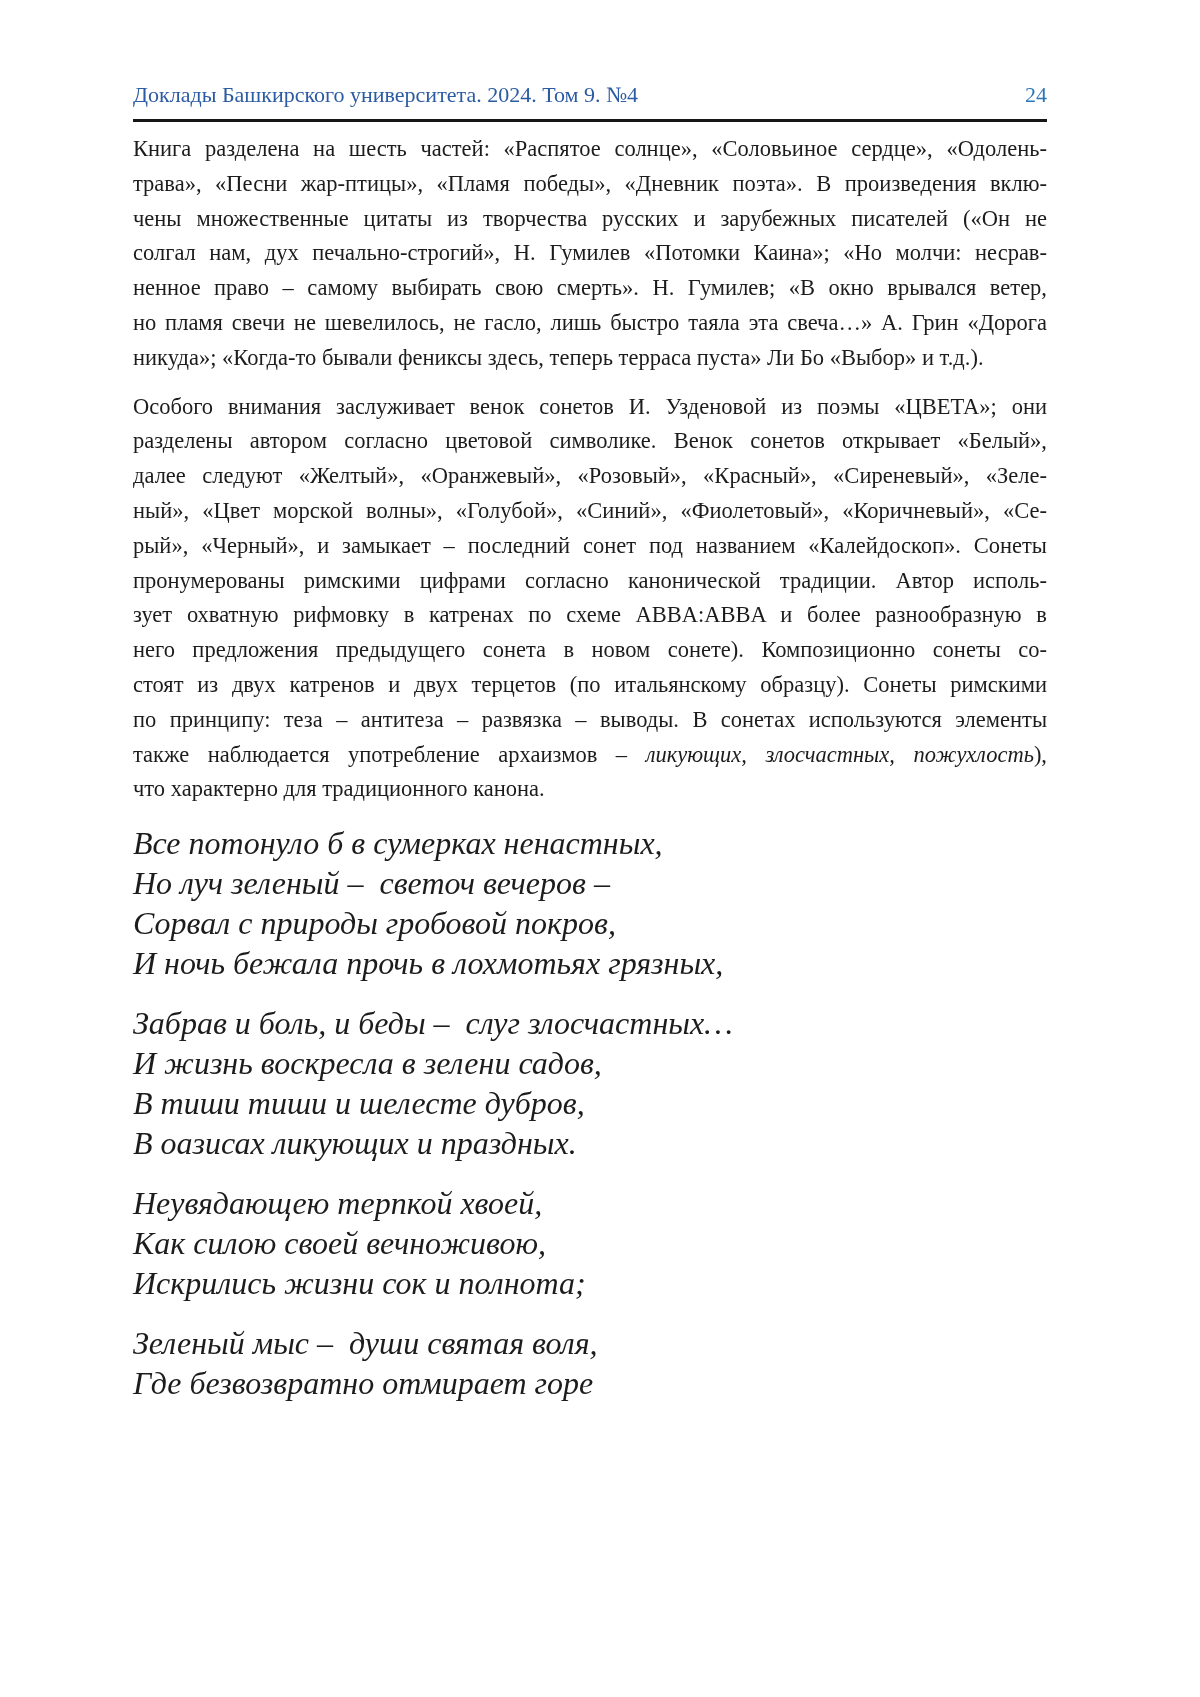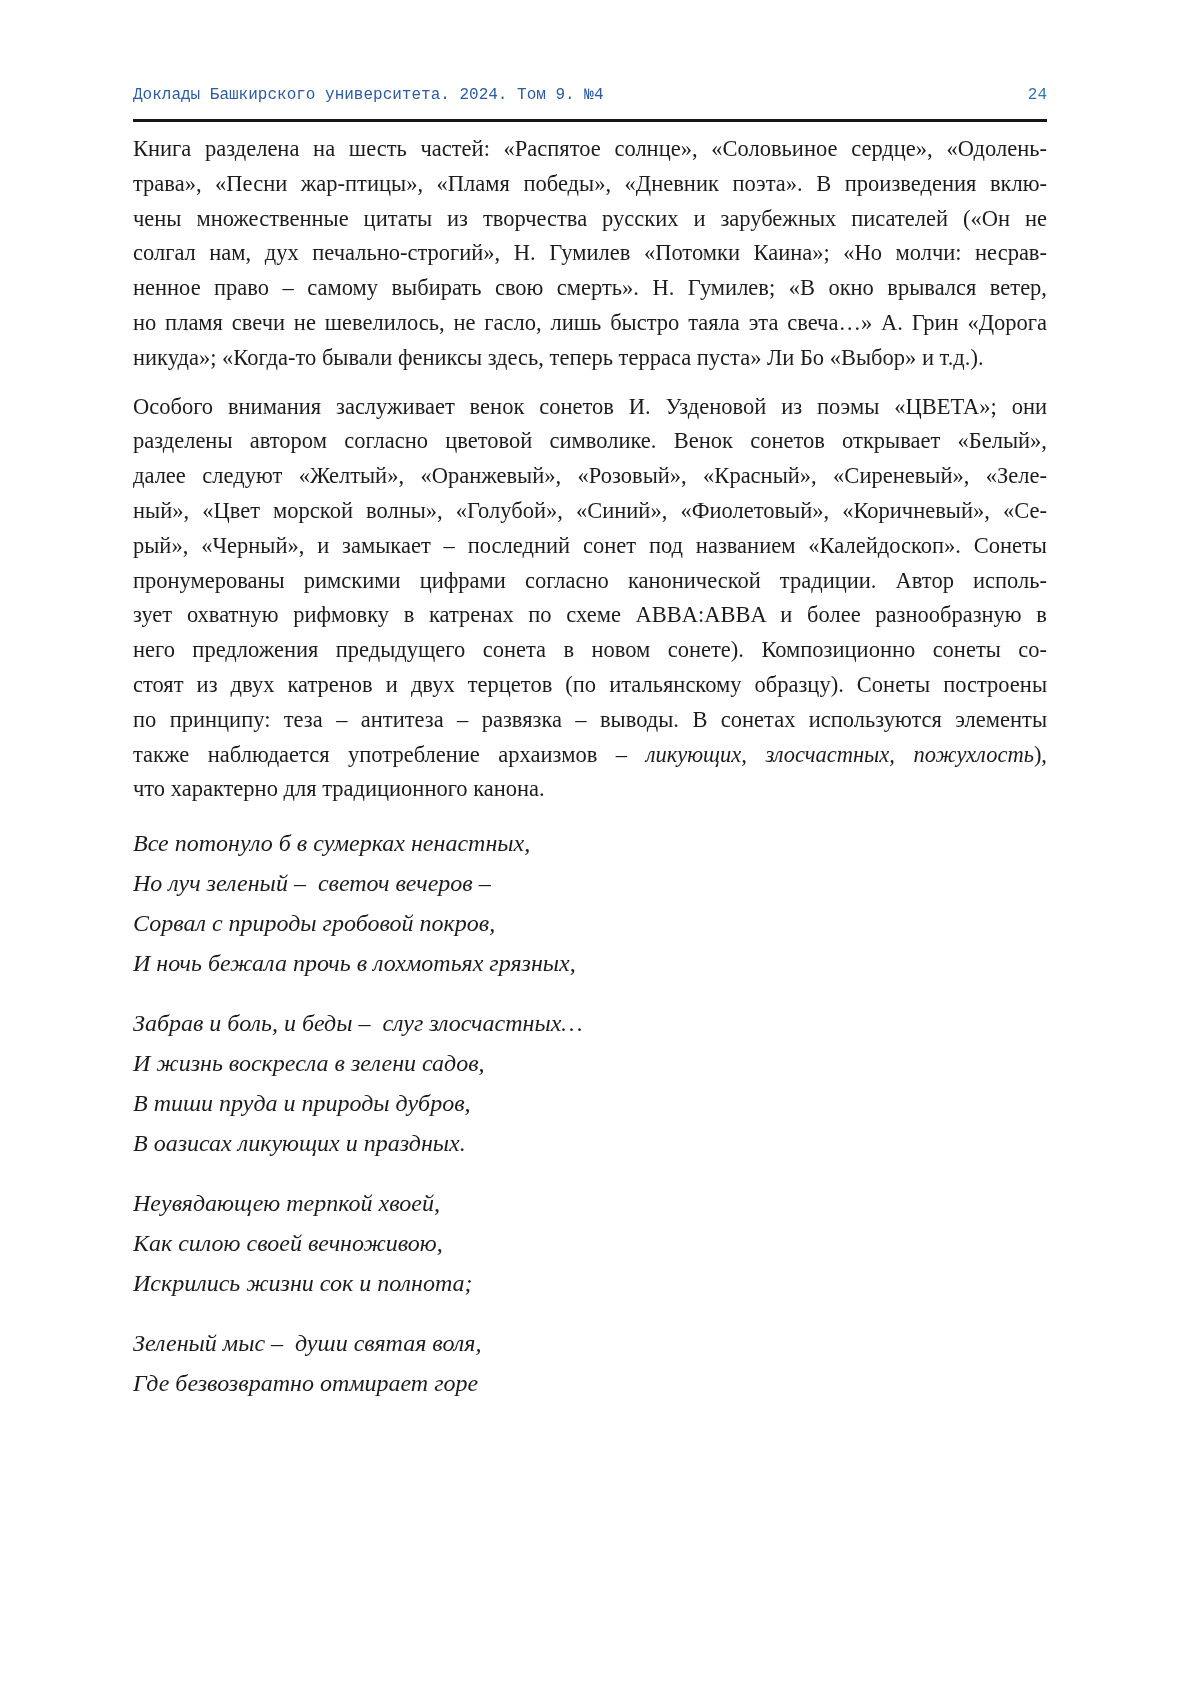--- a/index.html
+++ b/index.html
@@ -16,21 +16,21 @@
     background:var(--background);
     font-family:"Liberation Serif","DejaVu Serif",serif;
     color:var(--body-text);
     position:relative;
     overflow:hidden;
   }
   .page{position:absolute;inset:0;}
   .header{
     position:absolute;left:133px;width:914px;top:82px;
     display:flex;justify-content:space-between;align-items:center;
-    font-size:16px;line-height:26px;font-family:Liberation Mono, monospace;
+    font-size:22px;line-height:26px;
   }
   .journal-title{color:var(--header-text);}
   .page-number{color:var(--page-number);}
   .header-rule{
     position:absolute;left:133px;width:914px;top:119px;height:3px;
     background:var(--rule);
   }
   .content{
     position:absolute;left:133px;width:914px;top:132px;
     font-size:22.5px;line-height:34.8px;
@@ -42,21 +42,21 @@
     text-align-last:justify;
   }
   .text-line.lastline{
     text-align:right;
     text-align-last:left;
   }
   .it{font-style:italic;}
   .poem{
     margin-top:16px;
     font-style:italic;
-    font-size:24px;
+    font-size:32px;
     line-height:40px;
   }
   .stanza{margin:0 0 20px 0;}
   .stanza:last-of-type{margin-bottom:0;}
   .poem-line{white-space:pre-wrap;}
 </style>
 </head>
 <body>
 
 <div class="page">
@@ -78,37 +78,37 @@
         </div>
         <div class="paragraph">
           <div class="text-line"><span>Особого внимания заслуживает венок сонетов И. Узденовой из поэмы «ЦВЕТА»; они</span></div>
           <div class="text-line"><span>разделены автором согласно цветовой символике. Венок сонетов открывает «Белый»,</span></div>
           <div class="text-line"><span>далее следуют «Желтый», «Оранжевый», «Розовый», «Красный», «Сиреневый», «Зеле-</span></div>
           <div class="text-line"><span>ный», «Цвет морской волны», «Голубой», «Синий», «Фиолетовый», «Коричневый», «Се-</span></div>
           <div class="text-line"><span>рый», «Черный», и замыкает – последний сонет под названием «Калейдоскоп». Сонеты</span></div>
           <div class="text-line"><span>пронумерованы римскими цифрами согласно канонической традиции. Автор исполь-</span></div>
           <div class="text-line"><span>зует охватную рифмовку в катренах по схеме ABBA:ABBA и более разнообразную в</span></div>
           <div class="text-line"><span>него предложения предыдущего сонета в новом сонете). Композиционно сонеты со-</span></div>
-          <div class="text-line"><span>стоят из двух катренов и двух терцетов (по итальянскому образцу). Сонеты построены</span></div>
+          <div class="text-line"><span>стоят из двух катренов и двух терцетов (по итальянскому образцу). Сонеты римскими</span></div>
           <div class="text-line"><span>по принципу: теза – антитеза – развязка – выводы. В сонетах используются элементы</span></div>
           <div class="text-line"><span>также наблюдается употребление архаизмов – </span><span class="it">ликующих, злосчастных, пожухлость</span><span>),</span></div>
           <div class="text-line lastline"><span>что характерно для традиционного канона.</span></div>
         </div>
       </div>
     <div class="poem">
         <div class="stanza">
           <div class="poem-line">Все потонуло б в сумерках ненастных,</div>
           <div class="poem-line">Но луч зеленый –  светоч вечеров –</div>
           <div class="poem-line">Сорвал с природы гробовой покров,</div>
           <div class="poem-line">И ночь бежала прочь в лохмотьях грязных,</div>
         </div>
         <div class="stanza">
           <div class="poem-line">Забрав и боль, и беды –  слуг злосчастных…</div>
           <div class="poem-line">И жизнь воскресла в зелени садов,</div>
-          <div class="poem-line">В тиши пруда и природы дубров,</div>
+          <div class="poem-line">В тиши тиши и шелесте дубров,</div>
           <div class="poem-line">В оазисах ликующих и праздных.</div>
         </div>
         <div class="stanza">
           <div class="poem-line">Неувядающею терпкой хвоей,</div>
           <div class="poem-line">Как силою своей вечноживою,</div>
           <div class="poem-line">Искрились жизни сок и полнота;</div>
         </div>
         <div class="stanza">
           <div class="poem-line">Зеленый мыс –  души святая воля,</div>
           <div class="poem-line">Где безвозвратно отмирает горе</div>

